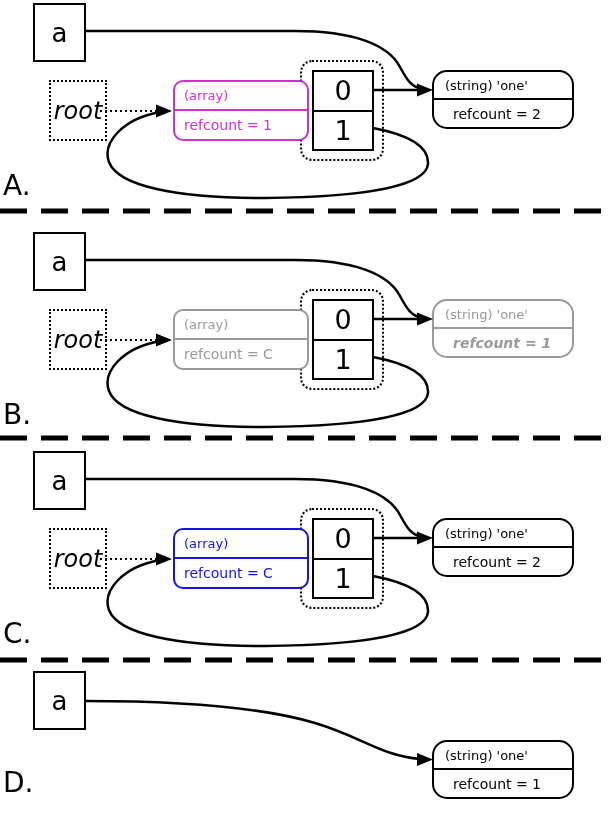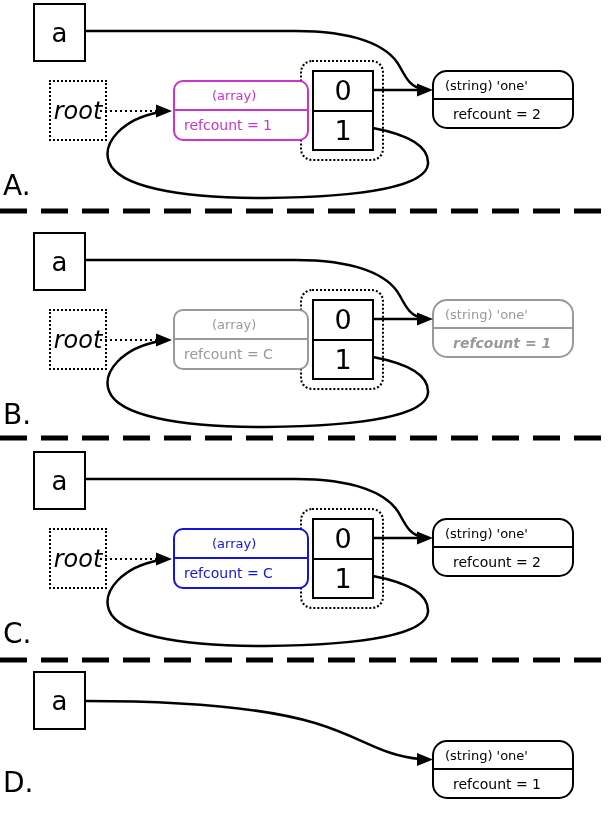--- a/index.html
+++ b/index.html
@@ -10,21 +10,21 @@
   .panel{position:absolute;left:0;width:614px;}
   .box{position:absolute;box-sizing:border-box;background:#fff;}
 
   .var-box{left:33px;top:3px;width:53px;height:59px;border:2.5px solid #000;
     display:flex;align-items:center;justify-content:center;font-size:26px;}
   .root-box{left:49px;top:80px;width:58px;height:61px;border:2px dotted #000;
     display:flex;align-items:center;justify-content:center;font-size:24px;font-style:italic;}
 
   .array-box{left:173px;top:80px;width:136px;height:61px;border:2px solid #cc33cc;border-radius:10px;
     display:flex;flex-direction:column;font-size:14px;}
-  .array-box .sec-top{height:27px;display:flex;align-items:center;font-size:13px;margin-left:37px;}
+  .array-box .sec-top{height:27px;display:flex;align-items:center;padding-left:9px;font-size:13px;}
   .array-box .sec-bot{flex:1;display:flex;align-items:center;padding-left:9px;border-top:2px solid #cc33cc;}
 
   .cells-outline{left:300px;top:60px;width:84px;height:101px;border:2px dotted #000;border-radius:12px;background:transparent;}
   .cells-box{left:312px;top:70px;width:62px;height:81px;border:2.5px solid #000;display:flex;flex-direction:column;}
   .cells-box .cell{flex:1;display:flex;align-items:center;justify-content:center;font-size:27px;}
   .cells-box .cell:first-child{border-bottom:2.5px solid #000;}
 
   .string-box{left:432px;top:62px;width:142px;height:59px;border:2.5px solid #000;border-radius:15px;
     display:flex;flex-direction:column;font-size:14px;margin-top:8px;}
   .string-box .sec-top{height:26px;display:flex;align-items:center;padding-left:11px;font-size:13px;}

